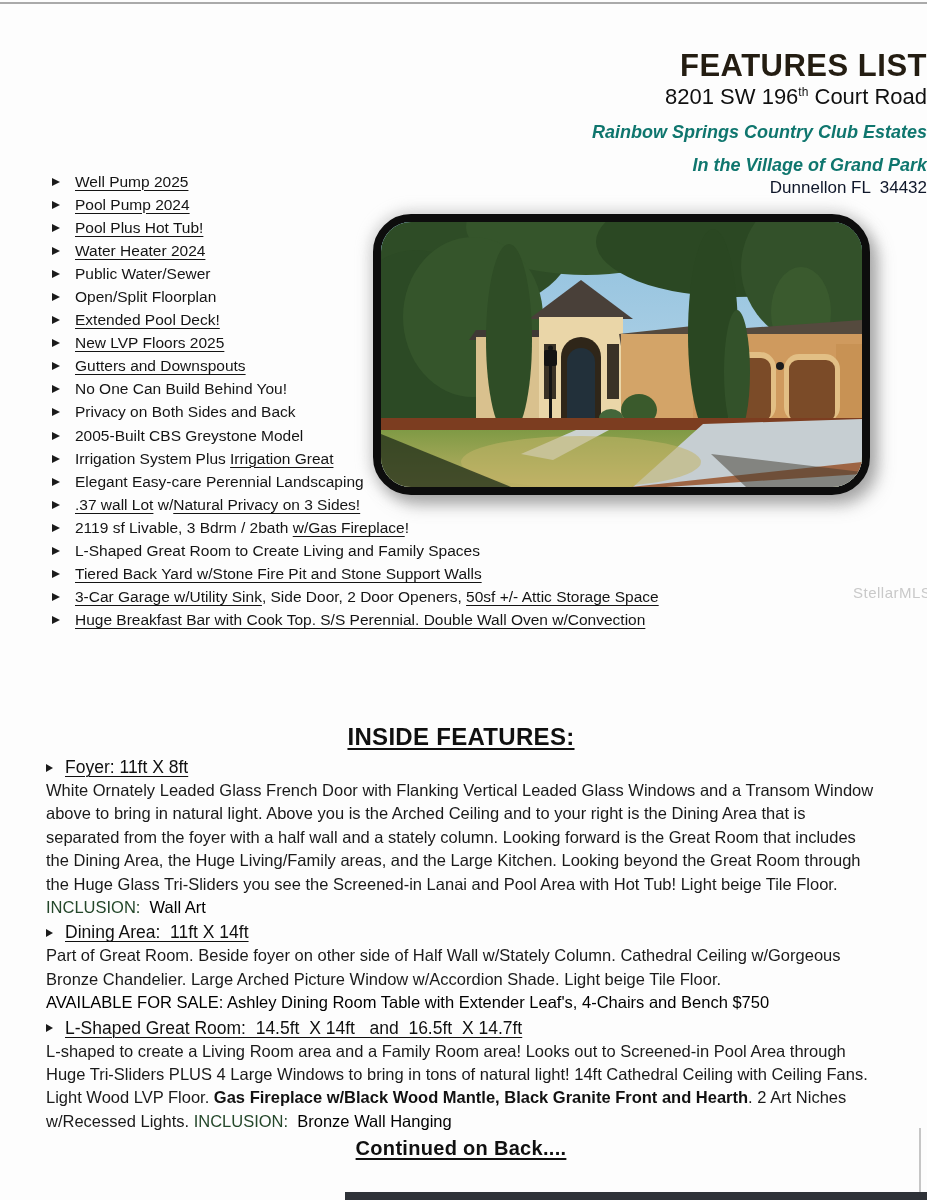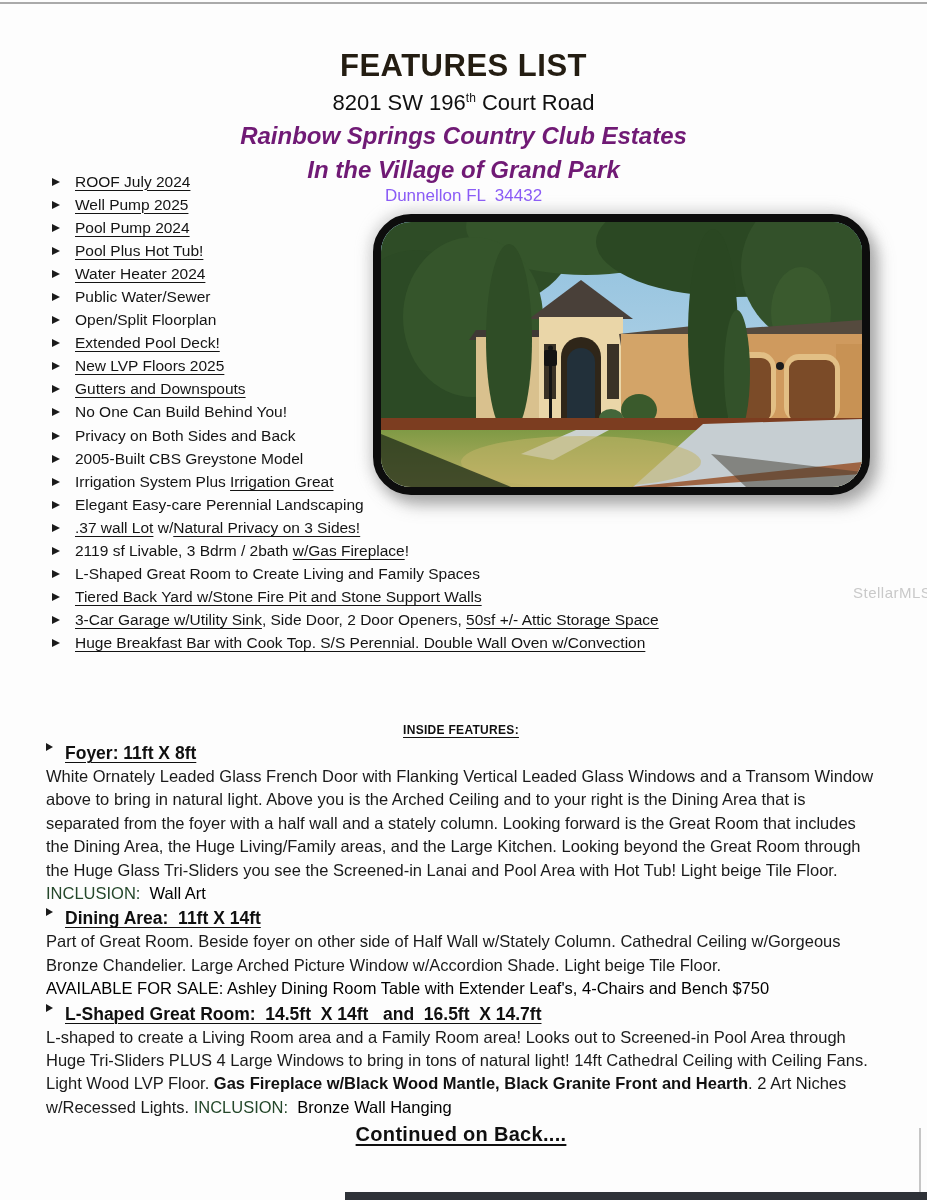--- a/index.html
+++ b/index.html
@@ -1,44 +1,44 @@
 <!DOCTYPE html>
 <html><head>
 <meta charset="utf-8">
 <style>
   html,body{margin:0;padding:0;background:#ffffff;}
   .page{position:relative;width:927px;height:1200px;background:#fdfdfd;overflow:hidden;
         font-family:"Liberation Sans", sans-serif;color:#161616;}
   .top-line{position:absolute;top:2px;left:0;width:100%;height:2px;background:#8d8d8d;opacity:.75;}
   
-  header{position:absolute;top:48px;left:0;width:100%;text-align:center;}
+  header{position:absolute;top:48px;left:0;width:100%;text-align:right;}
   .title{font-size:31px;font-weight:800;color:#241d12;margin:0;letter-spacing:.5px;}
-  .addr{font-size:22px;color:#101010;margin-top:6px;font-weight:500;}
+  .addr{font-size:22px;color:#101010;margin-top:0;font-weight:500;}
   .addr sup{font-size:12px;}
-  .green-it{font-style:italic;color:#701a75;font-size:24px;font-weight:600;margin-top:6px;}
-  .city{font-size:17px;color:#8b5cf6;margin-top:2px;font-weight:500;white-space:pre;}
+  .green-it{font-style:italic;color:#0f766e;font-size:18px;font-weight:600;margin-top:12px;}
+  .city{font-size:17px;color:#0f172a;margin-top:2px;font-weight:500;white-space:pre;}
   
   .features{position:absolute;left:52px;top:170px;margin:0;padding:0;list-style:none;}
   .feat{display:flex;align-items:center;height:23.1px;font-size:15.5px;color:#141414;}
   .feat span{white-space:pre;}
   .tri{display:inline-block;width:0;height:0;border-top:4.5px solid transparent;
        border-bottom:4.5px solid transparent;border-left:8px solid #1b1b1b;
        margin-right:15px;flex:0 0 auto;}
   .u{text-decoration:underline;text-underline-offset:3px;text-decoration-thickness:1.3px;}
   
   .photo{position:absolute;left:373px;top:214px;width:481px;height:265px;margin:0;
          border:8px solid #0d0d0d;border-radius:38px;overflow:hidden;background:#9ec7e0;
          box-shadow:8px 10px 16px rgba(110,110,110,.5), 0 0 14px 4px rgba(160,160,160,.4);}
   .photo svg{display:block;}
   .watermark{position:absolute;left:853px;top:584px;font-size:15px;color:#c9c9c9;letter-spacing:.5px;}
   
   .inside{position:absolute;left:46px;top:723px;width:830px;}
-  .inside-h{ text-align:center;font-size:12px;font-weight:700;margin:0 0 6px 0;color:#101010;
+  .inside-h{ text-align:center;font-size:24px;font-weight:700;margin:0 0 6px 0;color:#101010;
              text-decoration:underline;text-underline-offset:3px;letter-spacing:.3px;}
-  .sec-head{font-size:17.5px;font-weight:700;margin-top:3px;display:flex;align-items:flex-start;color:#101010;}
+  .sec-head{font-size:17.5px;font-weight:400;margin-top:3px;display:flex;align-items:center;color:#101010;}
   .sec-head .tri{border-top-width:4px;border-bottom-width:4px;border-left-width:7px;margin-right:12px;}
   .sec-head .hs{white-space:pre-wrap;}
   .sec-body{font-size:16.5px;line-height:23.4px;margin:1px 0 2px 0;color:#1a1a1a;}
   .sec-body span{white-space:pre-wrap;text-align:right;}
   .seg-green{color:#000000;}
   .seg-label{color:#24472a;}
   .seg-bold{font-weight:700;color:#111;}
   .footer{text-align:center;font-size:20px;font-weight:700;margin-top:4px;color:#101010;
           text-decoration:underline;text-underline-offset:3px;letter-spacing:.3px;}
   .bottom-bar{position:absolute;left:345px;right:0;bottom:0;height:8px;background:#2f3238;}
@@ -52,24 +52,20 @@
 
   <header>
     <h1 class="title">FEATURES LIST</h1>
     <div class="addr"><span>8201 SW 196</span><sup>th</sup><span> Court Road</span></div>
     <div class="green-it">Rainbow Springs Country Club Estates</div>
     <div class="green-it">In the Village of Grand Park</div>
     <div class="city">Dunnellon FL  34432</div>
   </header>
 
   <ul class="features" id="features-list">
-      <li class="feat">
-        <span class="tri"></span>
-        <span class="u">ROOF July 2024</span>
-      </li>
       <li class="feat">
         <span class="tri"></span>
         <span class="u">Well Pump 2025</span>
       </li>
       <li class="feat">
         <span class="tri"></span>
         <span class="u">Pool Pump 2024</span>
       </li>
       <li class="feat">
         <span class="tri"></span>

